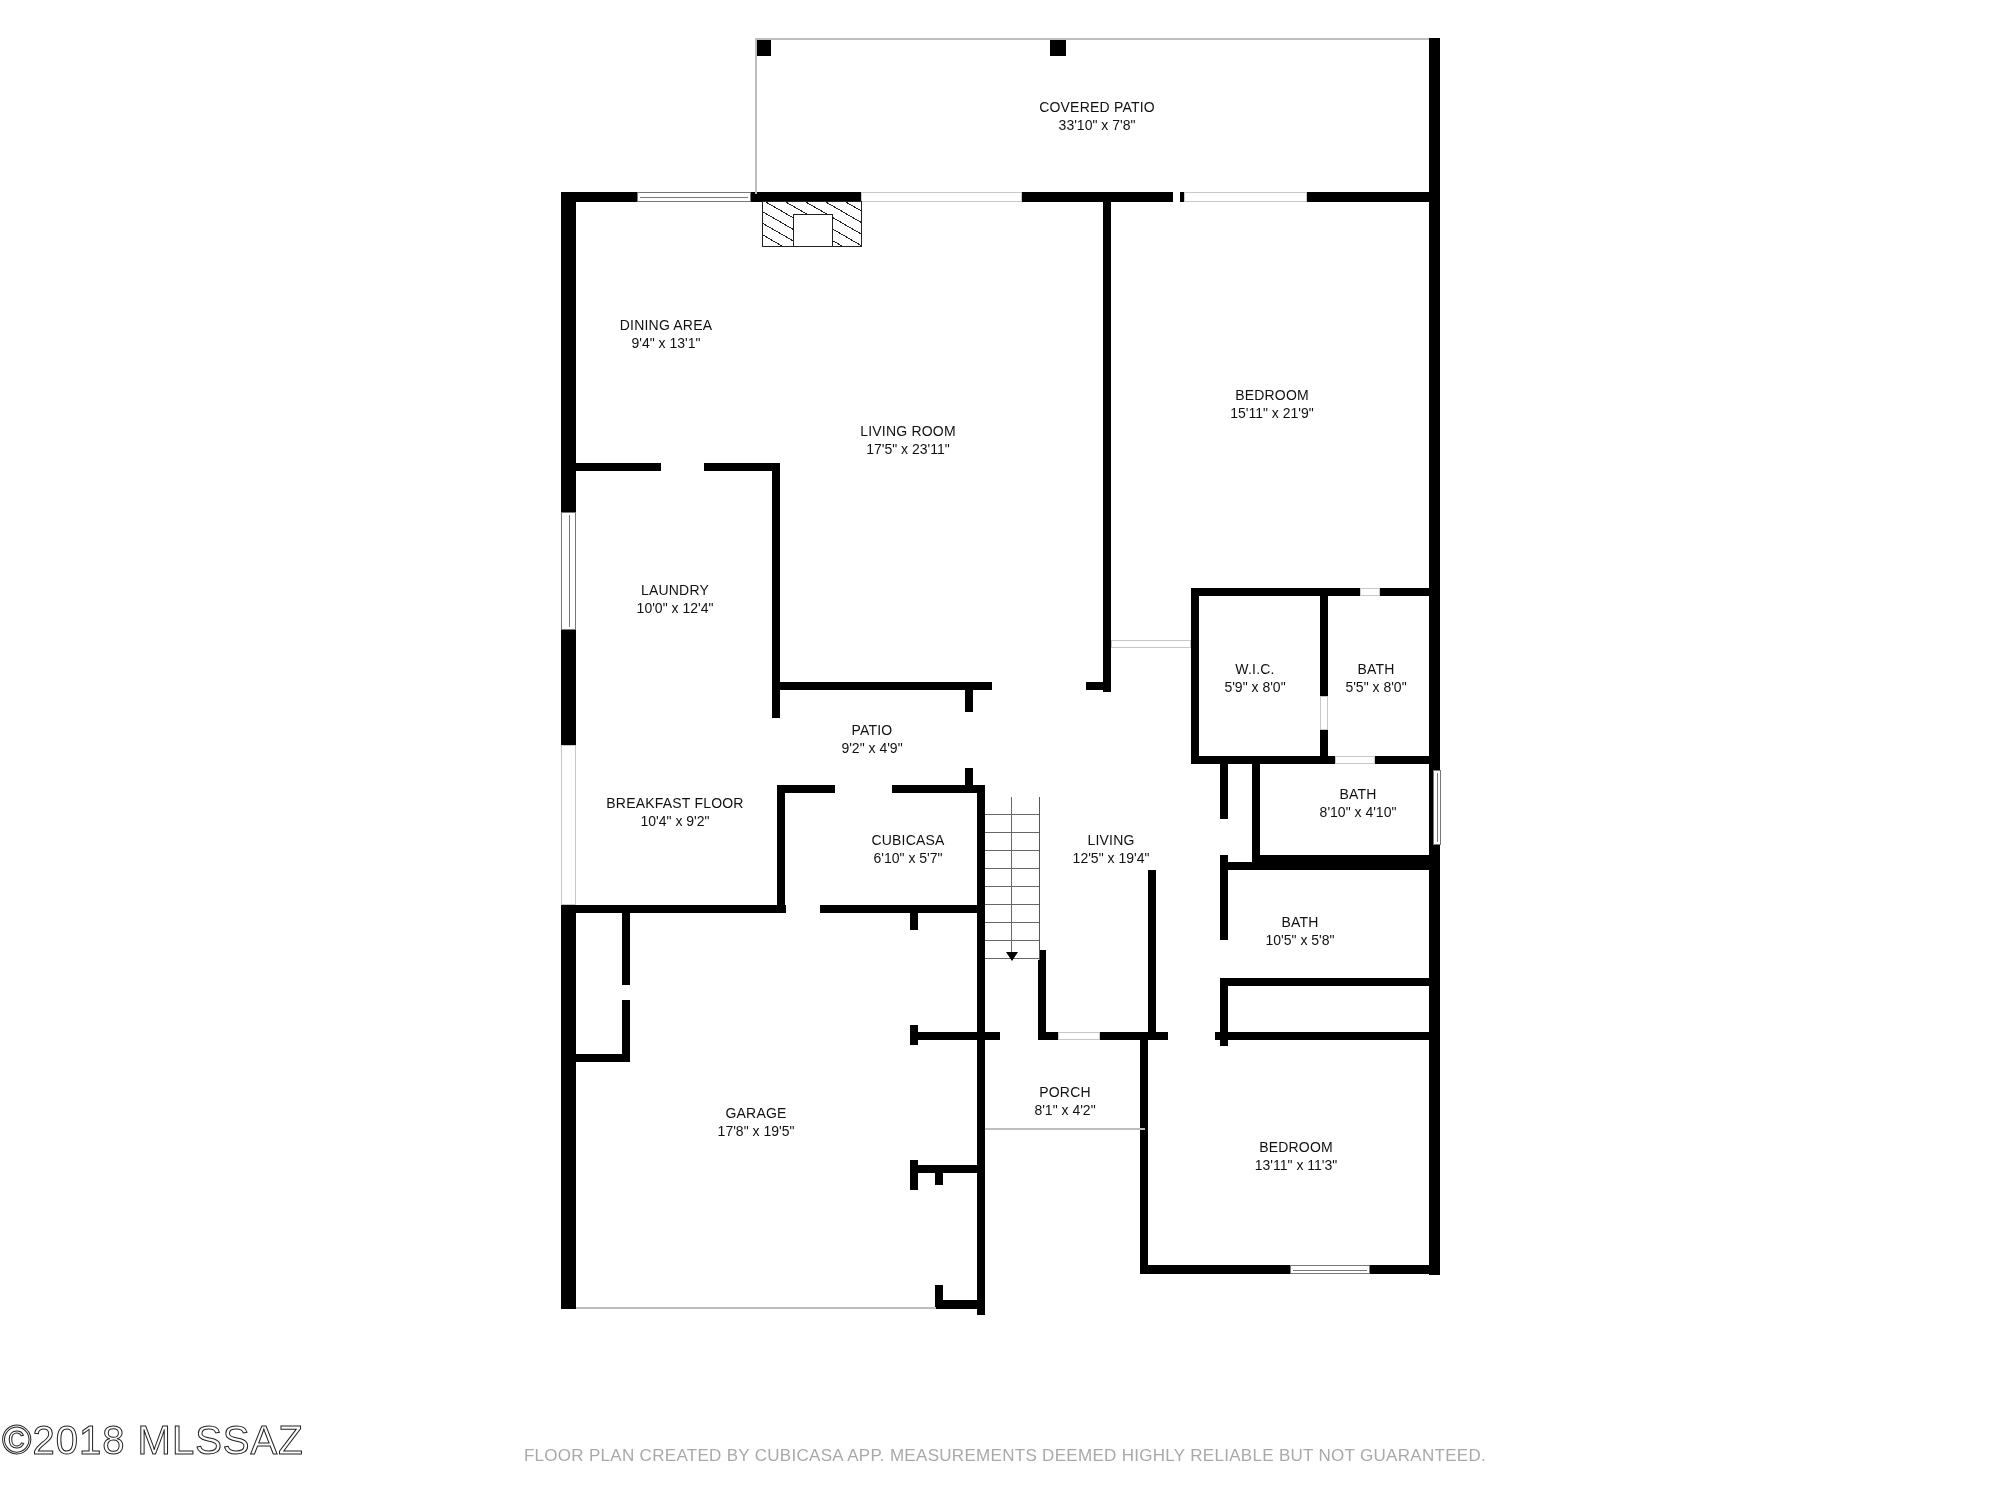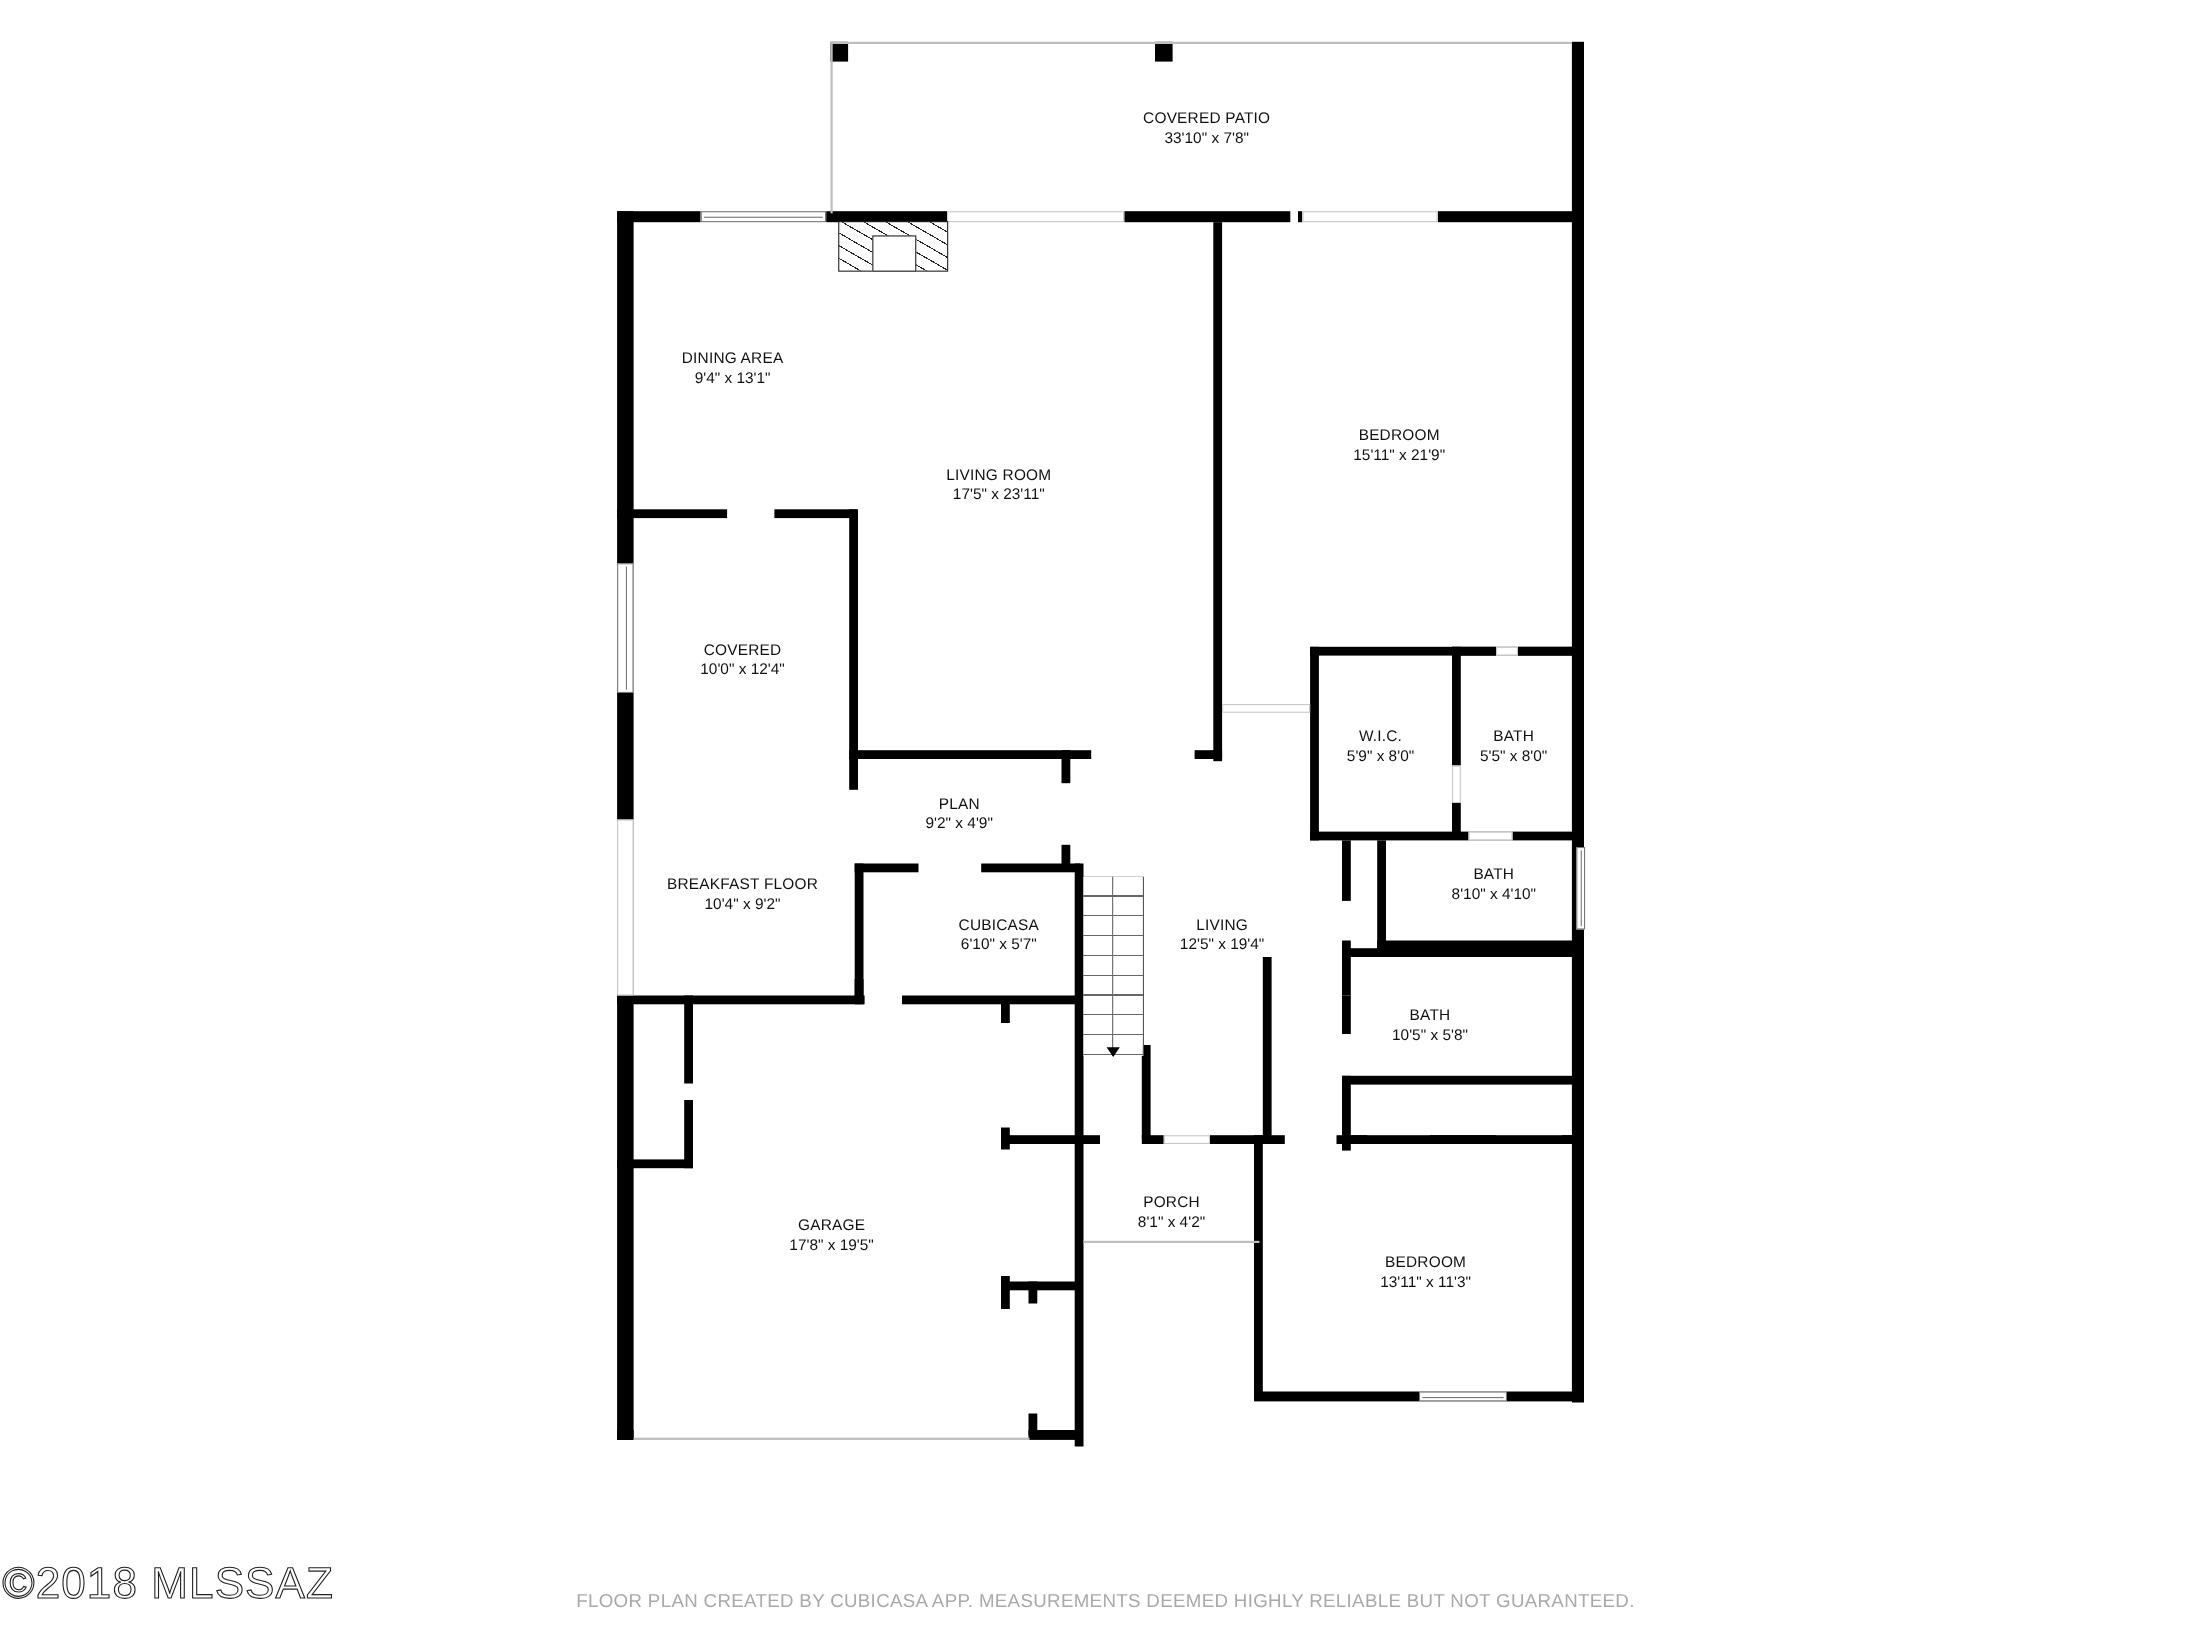--- a/index.html
+++ b/index.html
@@ -131,25 +131,25 @@
   </div>
   <div class="room-label" style="left:908px;top:440px;">
     <span class="room-name">LIVING ROOM</span>
     <span class="room-dim">17'5" x 23'11"</span>
   </div>
   <div class="room-label" style="left:1272px;top:404px;">
     <span class="room-name">BEDROOM</span>
     <span class="room-dim">15'11" x 21'9"</span>
   </div>
   <div class="room-label" style="left:675px;top:599px;">
-    <span class="room-name">COVERED</span>
+    <span class="room-name">LAUNDRY</span>
     <span class="room-dim">10'0" x 12'4"</span>
   </div>
   <div class="room-label" style="left:872px;top:739px;">
-    <span class="room-name">PLAN</span>
+    <span class="room-name">PATIO</span>
     <span class="room-dim">9'2" x 4'9"</span>
   </div>
   <div class="room-label" style="left:1255px;top:678px;">
     <span class="room-name">W.I.C.</span>
     <span class="room-dim">5'9" x 8'0"</span>
   </div>
   <div class="room-label" style="left:1376px;top:678px;">
     <span class="room-name">BATH</span>
     <span class="room-dim">5'5" x 8'0"</span>
   </div>

